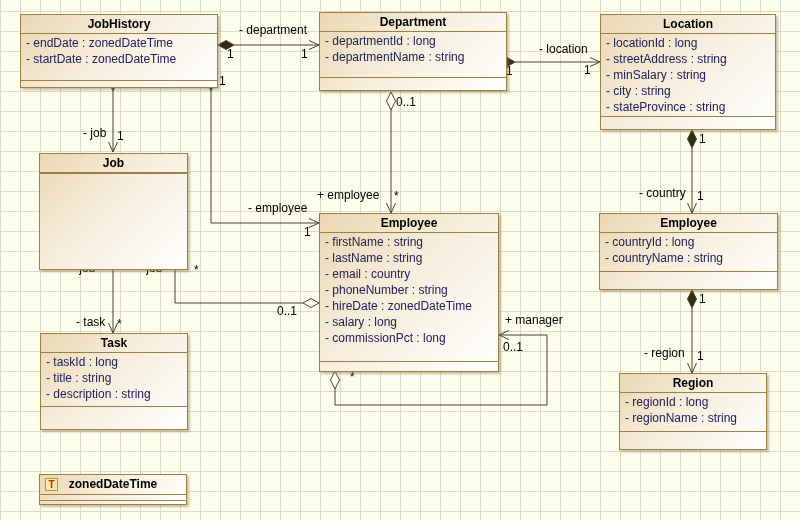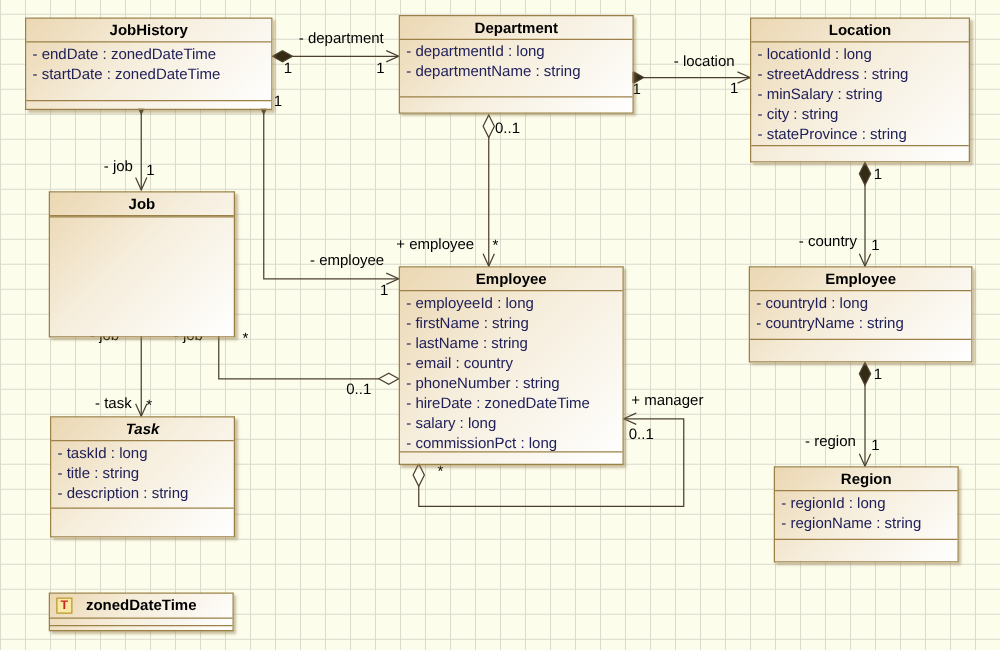--- a/index.html
+++ b/index.html
@@ -19,21 +19,21 @@
     background:linear-gradient(135deg,#ebd7b2 0%,#f6eedd 45%,#ffffff 100%);
     box-shadow:2px 2px 2px rgba(140,118,66,.45);
     display:flex;flex-direction:column;
   }
   .uml-title{
     height:18px;line-height:18px;flex:0 0 auto;
     border-bottom:1px solid #9b8148;
     font-size:12px;font-weight:bold;color:#000;text-align:center;
     white-space:nowrap;overflow:hidden;
   }
-  .uml-title.italic{font-style:italic;}
+  .uml-title.italic{}
   .uml-attrs{flex:1 1 auto;padding:1px 5px;overflow:hidden;}
   .uml-attr{font-size:12px;line-height:16px;color:#20205a;white-space:nowrap;}
   .uml-ops{flex:0 0 auto;border-top:1px solid #9b8148;}
   .dt-title{position:relative;height:19px;line-height:19px;border-bottom:1px solid #9b8148;
     font-size:12px;font-weight:bold;text-align:center;}
   .t-icon{
     position:absolute;left:5px;top:3px;width:13px;height:13px;
     box-sizing:border-box;border:1px solid #bb9434;background:#f9e9a4;
     color:#cc2020;font-size:10px;font-weight:bold;line-height:11px;text-align:center;
   }
@@ -166,21 +166,20 @@
   </div>
 
   <div class="uml-class" style="left:39px;top:153px;width:149px;height:117px">
     <div class="uml-title">Job</div>
     <div class="uml-ops" style="height:9px"></div>
   </div>
 
   <div class="uml-class" style="left:319px;top:213px;width:180px;height:159px">
     <div class="uml-title">Employee</div>
     <div class="uml-attrs">
-      <div class="uml-attr">- employeeId : long</div>
       <div class="uml-attr">- firstName : string</div>
       <div class="uml-attr">- lastName : string</div>
       <div class="uml-attr">- email : country</div>
       <div class="uml-attr">- phoneNumber : string</div>
       <div class="uml-attr">- hireDate : zonedDateTime</div>
       <div class="uml-attr">- salary : long</div>
       <div class="uml-attr">- commissionPct : long</div>
     </div>
     <div class="uml-ops" style="height:9px"></div>
   </div>

